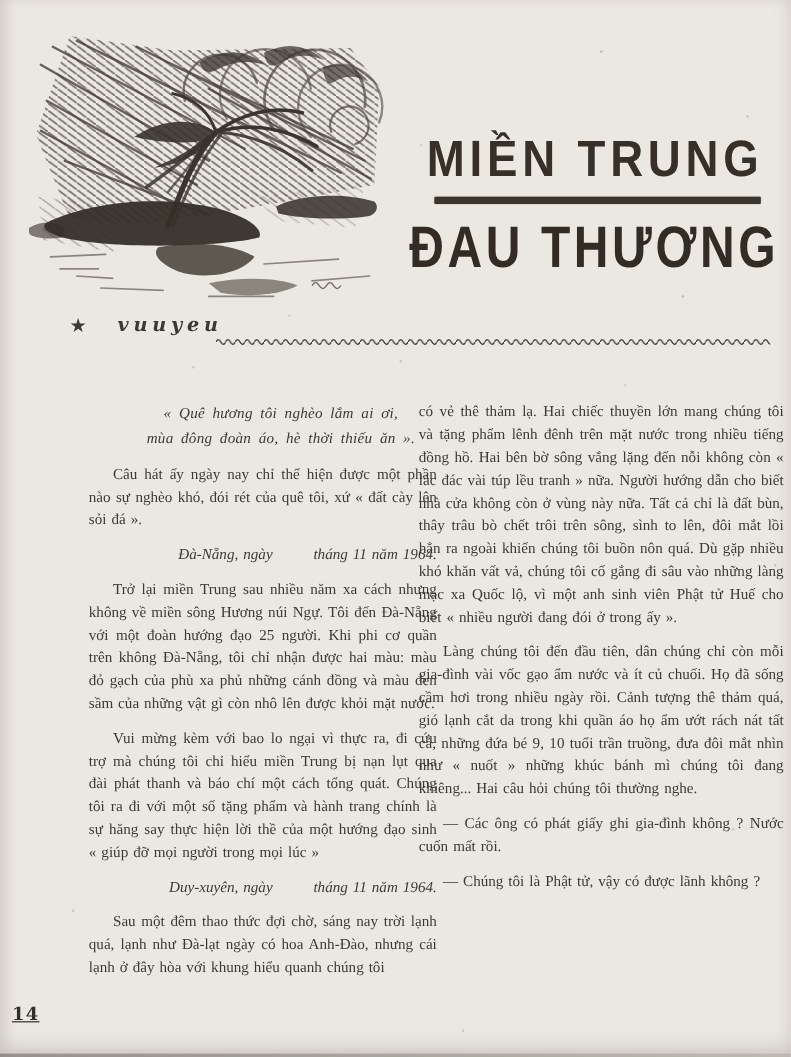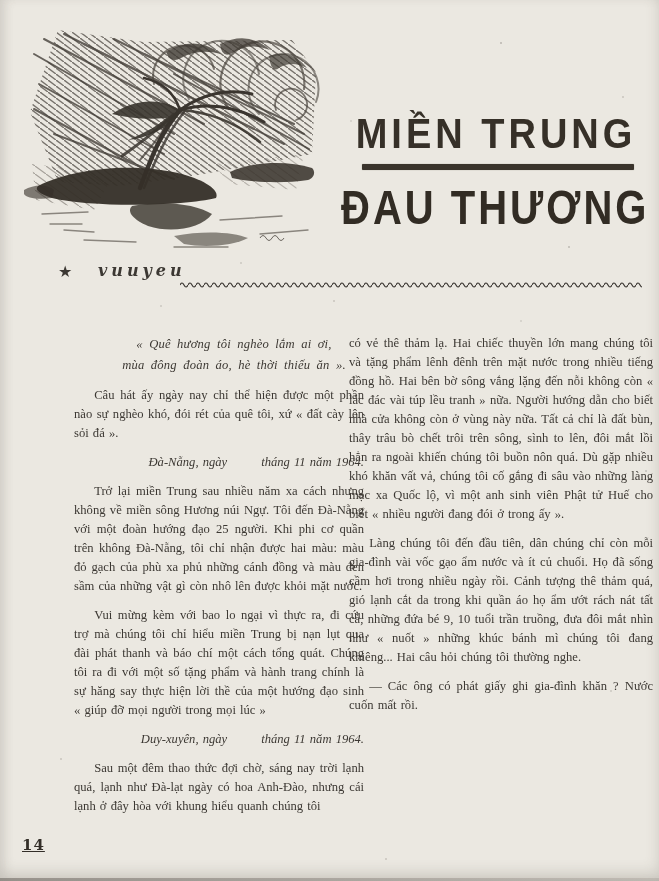--- a/index.html
+++ b/index.html
@@ -47,21 +47,21 @@
   .col-right{left:337px;top:334px;width:304px;margin-left:12px;}
   .col p{margin:0 0 10px;text-indent:1.6em;word-spacing:1px;}
   .quote{font-style:italic;text-align:center;padding-left:30px;line-height:21px;
     word-spacing:3px;letter-spacing:.2px;margin:0 0 10px;}
   .quote .qline{display:block;}
   .dateline{font-style:italic;text-align:right;padding-left:14px;margin:2px 0 9px;
     text-indent:0;}
   .gap{display:inline-block;width:34px;}
   .dialog{margin:0 0 8px;}
 
-  .page-number{position:absolute;left:22px;top:836px;font-weight:700;font-size:15px;
+  .page-number{position:absolute;left:10px;top:836px;font-weight:700;font-size:15px;
     letter-spacing:1px;color:#332e28;font-family:"DejaVu Serif",serif;text-decoration:underline;}
 </style>
 </head>
 <body>
 
 <div class="page">
 
   <div class="illustration">
     <svg width="296" height="236" viewBox="0 0 296 236" xmlns="http://www.w3.org/2000/svg">
       <defs>
@@ -161,21 +161,22 @@
     <p class="dateline"><span>Đà-Nẵng, ngày</span><span class="gap"></span><span>tháng 11 năm 1964.</span></p>
     <p>Trở lại miền Trung sau nhiều năm xa cách nhưng không về miền sông Hương núi Ngự. Tôi đến Đà-Nẵng với một đoàn hướng đạo 25 người. Khi phi cơ quần trên không Đà-Nẵng, tôi chỉ nhận được hai màu: màu đỏ gạch của phù xa phủ những cánh đồng và màu đen sầm của những vật gì còn nhô lên được khỏi mặt nước.</p>
     <p>Vui mừng kèm với bao lo ngại vì thực ra, đi cứu trợ mà chúng tôi chỉ hiểu miền Trung bị nạn lụt qua đài phát thanh và báo chí một cách tổng quát. Chúng tôi ra đi với một số tặng phẩm và hành trang chính là sự hăng say thực hiện lời thề của một hướng đạo sinh « giúp đỡ mọi người trong mọi lúc »</p>
     <p class="dateline"><span>Duy-xuyên, ngày</span><span class="gap"></span><span>tháng 11 năm 1964.</span></p>
     <p>Sau một đêm thao thức đợi chờ, sáng nay trời lạnh quá, lạnh như Đà-lạt ngày có hoa Anh-Đào, nhưng cái lạnh ở đây hòa với khung hiểu quanh chúng tôi</p>
   </div>
 
   <div class="col col-right">
     <p style="text-indent:0">có vẻ thê thảm lạ. Hai chiếc thuyền lớn mang chúng tôi và tặng phẩm lênh đênh trên mặt nước trong nhiều tiếng đồng hồ. Hai bên bờ sông vắng lặng đến nỗi không còn « lác đác vài túp lều tranh » nữa. Người hướng dẫn cho biết nhà cửa không còn ở vùng này nữa. Tất cả chỉ là đất bùn, thây trâu bò chết trôi trên sông, sình to lên, đôi mắt lồi hẳn ra ngoài khiến chúng tôi buồn nôn quá. Dù gặp nhiều khó khăn vất vả, chúng tôi cố gắng đi sâu vào những làng mạc xa Quốc lộ, vì một anh sinh viên Phật tử Huế cho biết « nhiều người đang đói ở trong ấy ».</p>
     <p>Làng chúng tôi đến đầu tiên, dân chúng chỉ còn mỗi gia-đình vài vốc gạo ẩm nước và ít củ chuối. Họ đã sống cầm hơi trong nhiều ngày rồi. Cảnh tượng thê thảm quá, gió lạnh cắt da trong khi quần áo họ ẩm ướt rách nát tất cả, những đứa bé 9, 10 tuổi trần truồng, đưa đôi mắt nhìn như « nuốt » những khúc bánh mì chúng tôi đang khiêng... Hai câu hỏi chúng tôi thường nghe.</p>
-    <p class="dialog">— Các ông có phát giấy ghi gia-đình khăn ? Nước cuốn mất rồi.</p>
+    <p class="dialog">— Các ông có phát giấy ghi gia-đình không ? Nước cuốn mất rồi.</p>
+    <p class="dialog">— Chúng tôi là Phật tử, vậy có được lãnh không ?</p>
   </div>
 
   <div class="page-number">14</div>
 
   <div class="specks"></div>
   <div class="vignette"></div>
   <div class="edge-bottom"></div>
 </div>
 
 </body></html>

